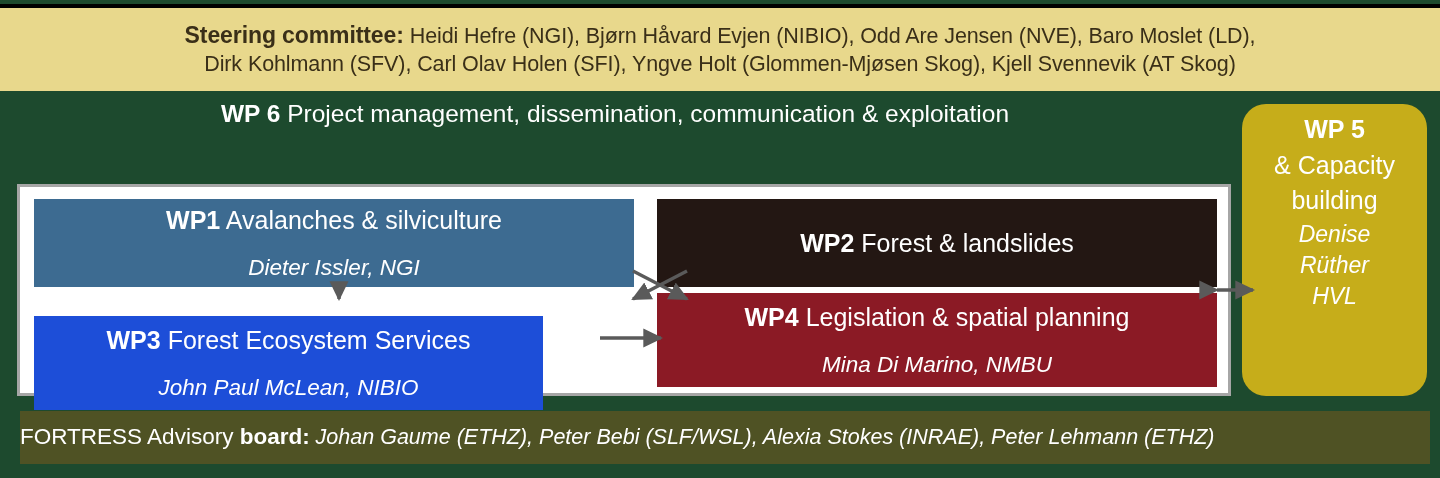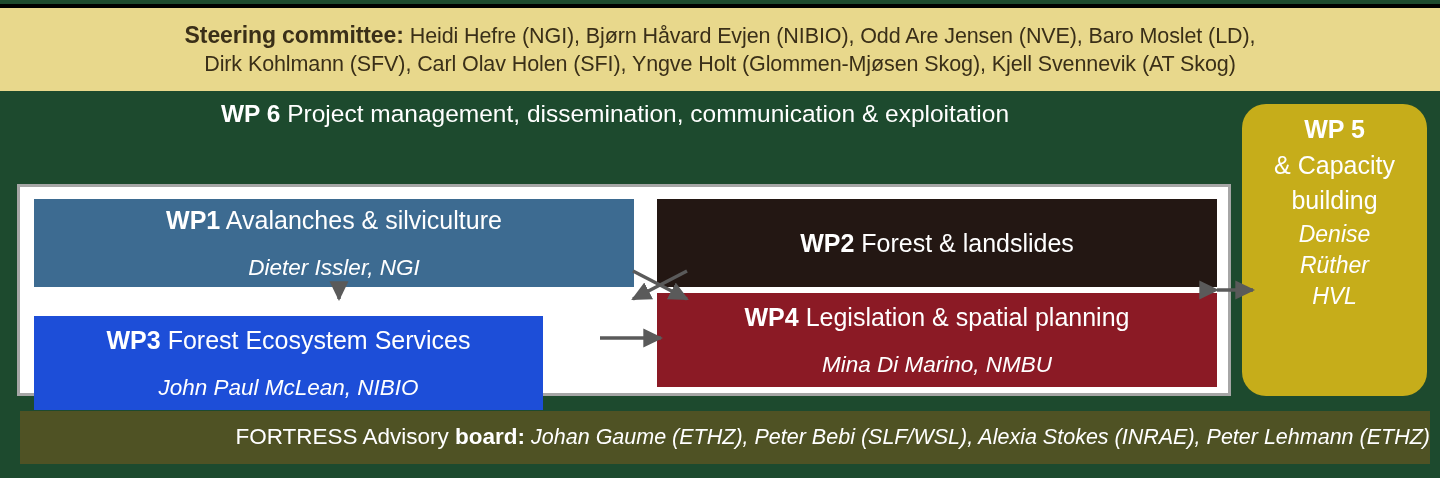--- a/index.html
+++ b/index.html
@@ -145,21 +145,21 @@
   
   #advisory {
     position: absolute;
     left: 20px;
     top: 411px;
     width: 1410px;
     height: 53px;
     background: #4f5224;
     display: flex;
     align-items: center;
-    justify-content: flex-end;
+    justify-content: flex-start;
     color: #ffffff;
     box-sizing: border-box;
   }
   #advisory .txt {
     font-size: 22.5px;
     white-space: nowrap;
     line-height: 1;
   }
   #advisory .b { font-weight: bold; }
   #advisory .i { font-style: italic; font-size: 21.5px; }

